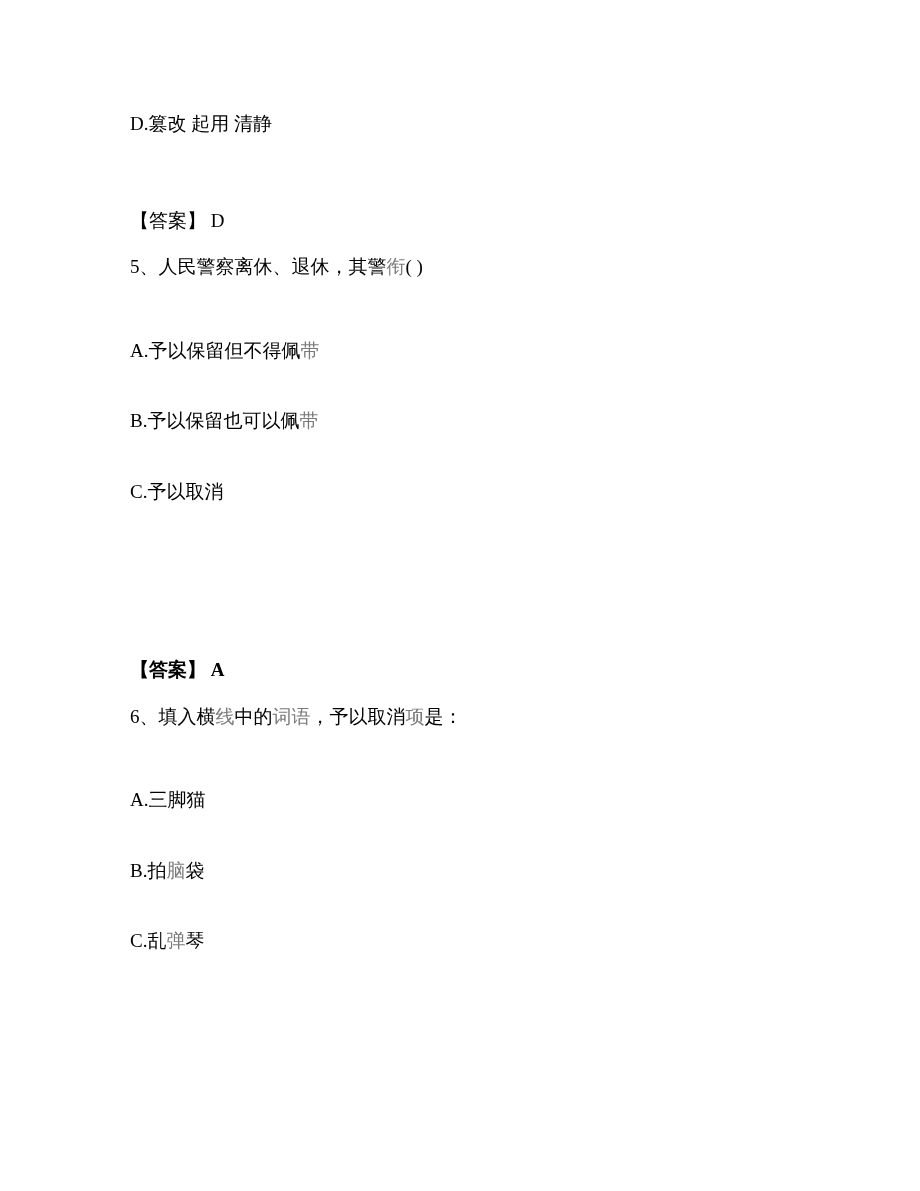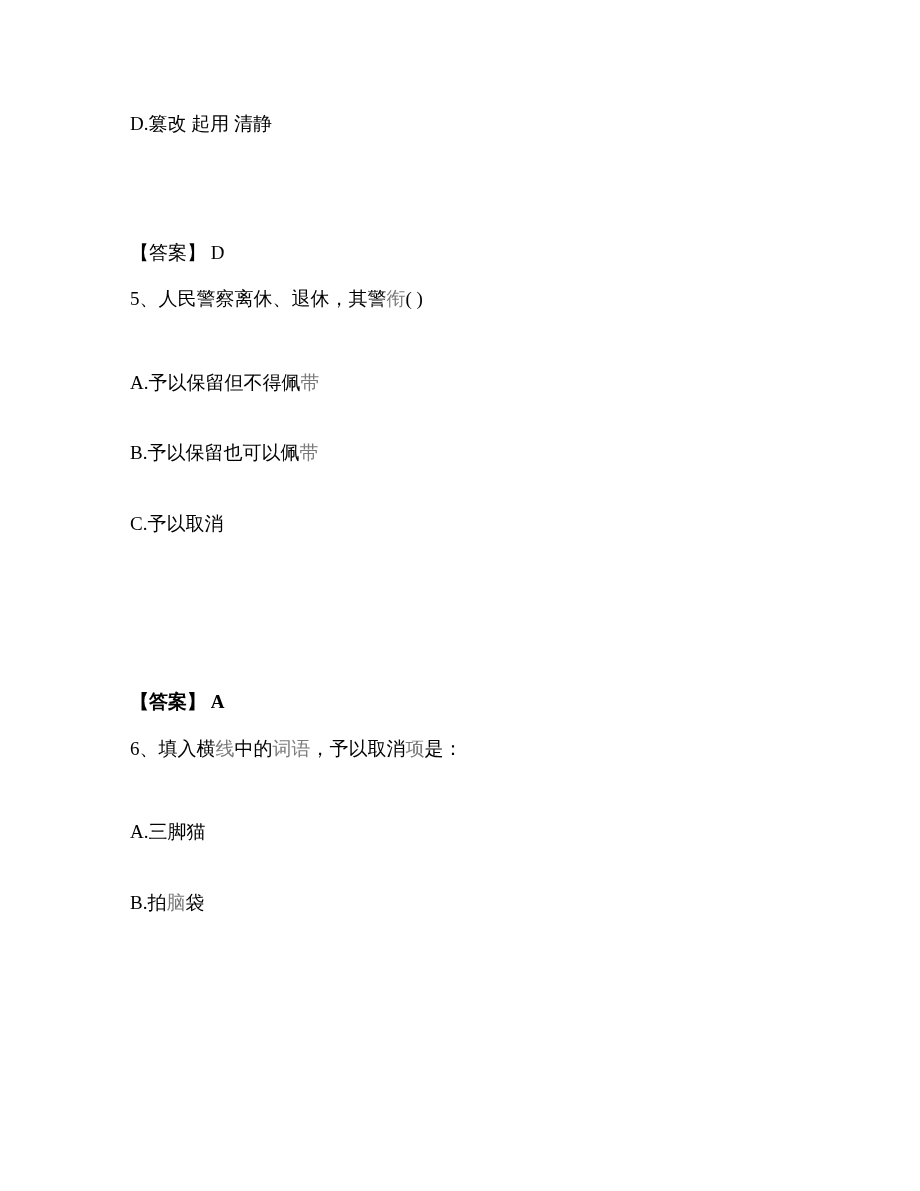--- a/index.html
+++ b/index.html
@@ -14,21 +14,21 @@
       font-family: "SimSun", "宋体", serif;
       font-size: 19px;
       color: #000000;
       line-height: 1.5;
       padding: 110px 130px 0 130px;
     }
     .option {
       margin-bottom: 32px;
     }
     .answer-block {
-      margin-top: 100px;
+      margin-top: 68px;
       margin-bottom: 18px;
     }
     .question {
       margin-bottom: 55px;
     }
     .option-group .option {
       margin-bottom: 42px;
     }
     .gray-char {
       color: #7a7a7a;
@@ -69,13 +69,16 @@
   <span>6、填入横</span><span class="gray-char">线</span><span>中的</span><span class="gray-char">词语</span><span>，予以取消</span><span class="gray-char">项</span><span>是：</span>
 </div>
 
 <div class="option-group">
   <div class="option">
     <span>A.三脚猫</span>
   </div>
   <div class="option">
     <span>B.拍</span><span class="gray-char">脑</span><span>袋</span>
   </div>
+  <div class="option">
+    <span>C.乱</span><span class="gray-char">弹</span><span>琴</span>
+  </div>
 </div>
 
 </body></html>

